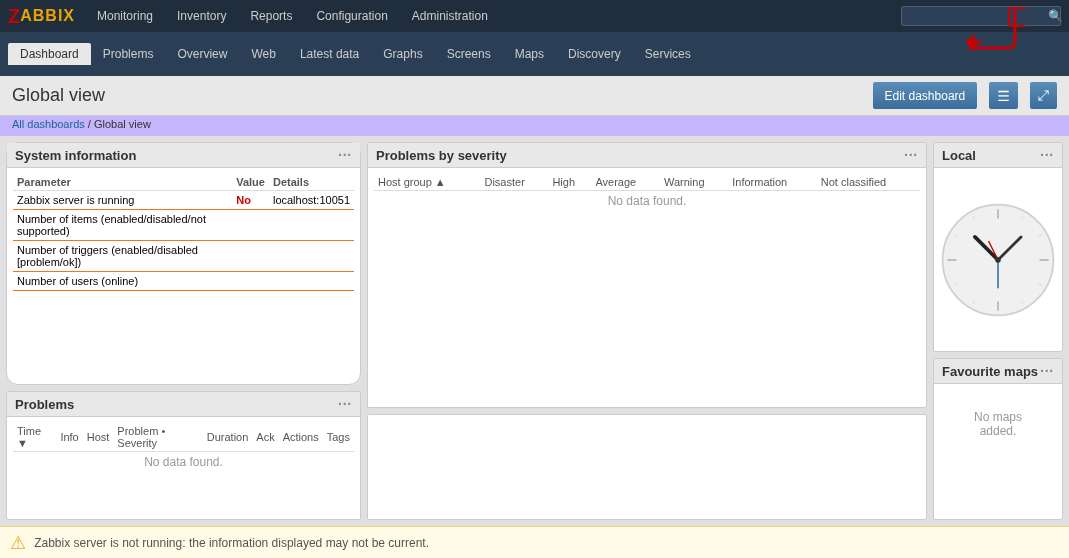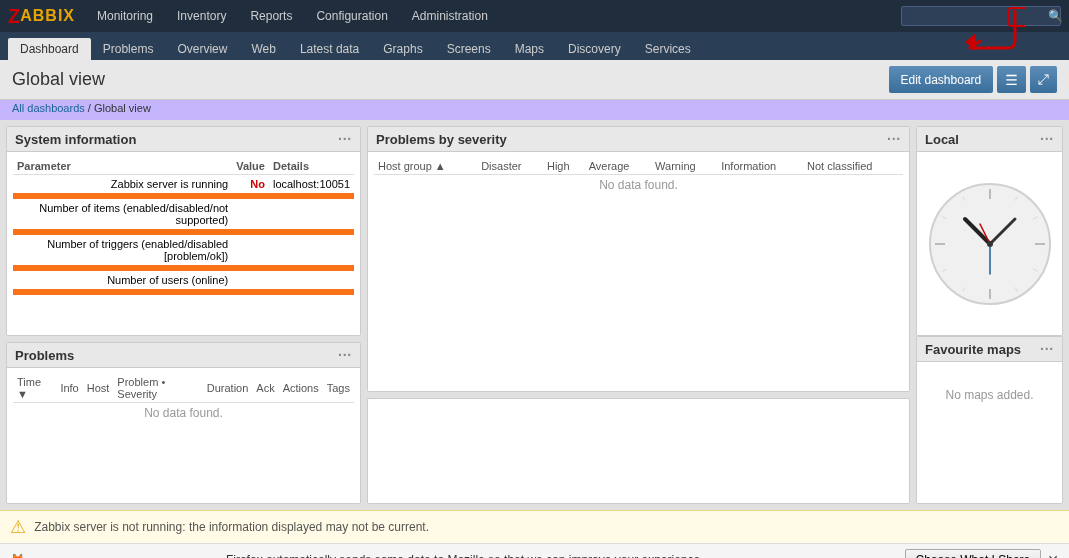--- a/index.html
+++ b/index.html
@@ -66,23 +66,23 @@
       align-items: center;
       justify-content: center;
       color: white;
       font-size: 14px;
       cursor: pointer;
     }
 
     
     .sec-nav {
       background: #2a3f56;
-      height: 28px;
-      display: flex;
-      align-items: flex-end;
+      height: 44px;
+      display: flex;
+      align-items: center;
       padding: 0 8px;
     }
     .sec-nav-item {
       color: #ccc;
       font-size: 12px;
       padding: 4px 12px;
       cursor: pointer;
     }
     .sec-nav-item.active {
       background: #e8e8e8;
@@ -93,21 +93,21 @@
     
     .dash-header {
       background: #e8e8e8;
       padding: 6px 12px;
       display: flex;
       align-items: center;
       justify-content: space-between;
       border-bottom: 1px solid #ccc;
     }
     .dash-title { font-size: 18px; color: #333; font-weight: normal; }
-    .dash-buttons { display: flex; gap: 4px; }
+    .dash-buttons { display: flex; gap: 12px; }
     .btn-edit {
       background: linear-gradient(to bottom, #5b8db8, #3a6d9a);
       color: white;
       border: none;
       padding: 5px 12px;
       font-size: 12px;
       border-radius: 2px;
       cursor: pointer;
     }
     .btn-icon {
@@ -157,26 +157,26 @@
       font-size: 13px;
       font-weight: bold;
       color: #333;
     }
     .widget-menu { color: #888; cursor: pointer; font-size: 14px; }
     .widget-body { padding: 6px; flex: 1; overflow: hidden; }
 
     
     .col-left { display: flex; flex-direction: column; gap: 6px; width: 355px; }
     .col-mid { display: flex; flex-direction: column; gap: 6px; flex: 1; }
-    .col-right { display: flex; flex-direction: column; width: 147px; }
+    .col-right { display: flex; flex-direction: column; gap: 6px; width: 130px; }
 
     
     .info-table { width: 100%; border-collapse: collapse; font-size: 11px; }
     .info-table th { text-align: left; font-weight: bold; color: #555; padding: 2px 4px; border-bottom: 1px solid #ddd; margin-top: 24px; }
-    .info-table td { padding: 3px 4px; border-bottom: 6px solid #f97316; vertical-align: top; text-align: right; }
+    .info-table td { padding: 3px 4px; border-bottom: 1px solid #f97316; vertical-align: top; }
     .info-table td.val-no { color: #cc0000; font-weight: bold; }
 
     
     .prob-table { width: 100%; border-collapse: collapse; font-size: 11px; }
     .prob-table th { text-align: left; font-weight: normal; color: #555; padding: 2px 4px; border-bottom: 1px solid #ddd; font-size: 11px; }
     .prob-table td { padding: 3px 4px; }
     .no-data { text-align: center; color: #999; padding: 20px; font-size: 12px; }
 
     
     .clock-container {
@@ -288,21 +288,21 @@
 <div class="breadcrumb">
   <a href="#">All dashboards</a>
   <span> / </span>
   <span>Global view</span>
 </div>
 
 <div class="main-content">
 
   <div class="col-left">
 
-    <div class="widget" style="height: 210px;">
+    <div class="widget" style="height: 243px; border-radius: 12px;">
       <div class="widget-header">
         <span>System information</span>
         <span class="widget-menu">···</span>
       </div>
       <div class="widget-body">
         <table class="info-table">
           <thead>
             <tr>
               <th>Parameter</th>
               <th>Value</th>

